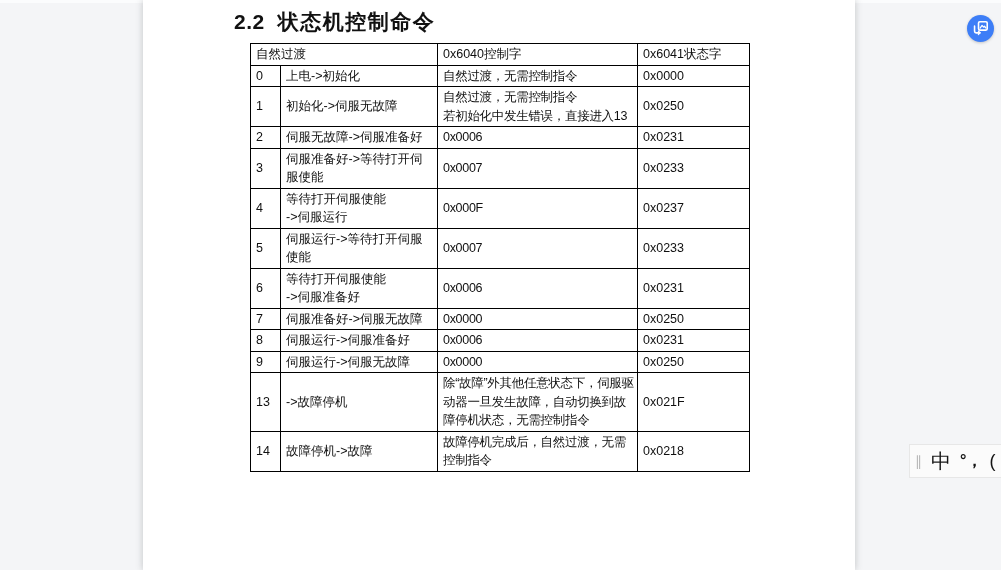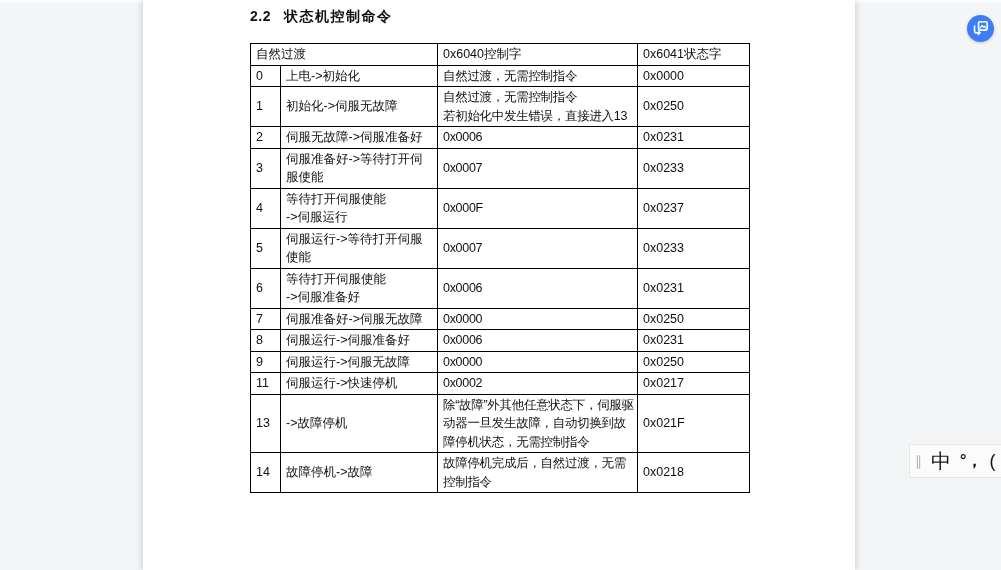--- a/index.html
+++ b/index.html
@@ -13,22 +13,22 @@
     position: absolute; top: 0; left: 0; width: 1001px; height: 3px;
     background: #fbfcfd; z-index: 0;
   }
   .page {
     position: absolute; left: 143px; top: 0; width: 712px; height: 570px;
     background: #ffffff;
     box-shadow: 0 0 7px rgba(60,64,67,.28);
     z-index: 1;
   }
   .heading {
-    position: absolute; left: 107px; top: 8px;
-    font-size: 14px; font-weight: bold; color: #111;
+    position: absolute; left: 91px; top: 8px;
+    font-size: 21px; font-weight: bold; color: #111;
     white-space: nowrap;
   }
   .heading .sec-num { letter-spacing: 0.5px; }
   .heading .sec-title { margin-left: 13px; letter-spacing: 1.5px; }
   table.state-table {
     position: absolute; left: 107px; top: 43px;
     width: 499px; table-layout: fixed;
     border-collapse: collapse;
     font-size: 12.5px; color: #101010;
   }
@@ -154,26 +154,20 @@
     <td class="c-ctl">0x0006</td>
     <td class="c-st">0x0231</td>
   </tr>
         <tr>
     <td class="c-idx">9</td>
     <td class="c-tr">伺服运行-&gt;伺服无故障</td>
     <td class="c-ctl">0x0000</td>
     <td class="c-st">0x0250</td>
   </tr>
         <tr>
-    <td class="c-idx">11</td>
-    <td class="c-tr">伺服运行-&gt;快速停机</td>
-    <td class="c-ctl">0x0002</td>
-    <td class="c-st">0x0217</td>
-  </tr>
-        <tr>
     <td class="c-idx">13</td>
     <td class="c-tr">-&gt;故障停机</td>
     <td class="c-ctl">除“故障”外其他任意状态下，伺服驱
 动器一旦发生故障，自动切换到故
 障停机状态，无需控制指令</td>
     <td class="c-st">0x021F</td>
   </tr>
         <tr>
     <td class="c-idx">14</td>
     <td class="c-tr">故障停机-&gt;故障</td>

